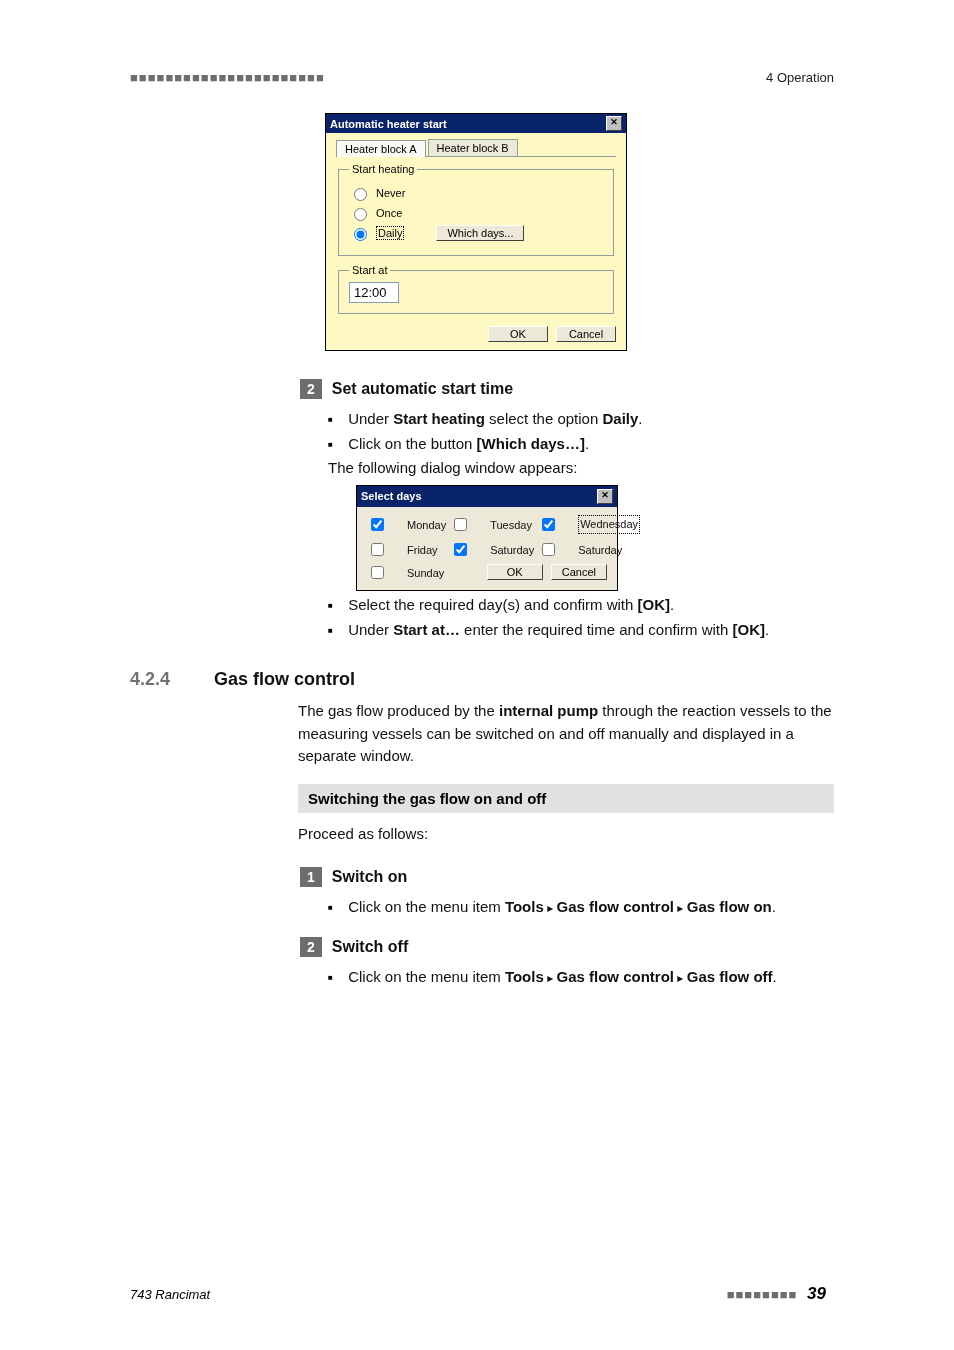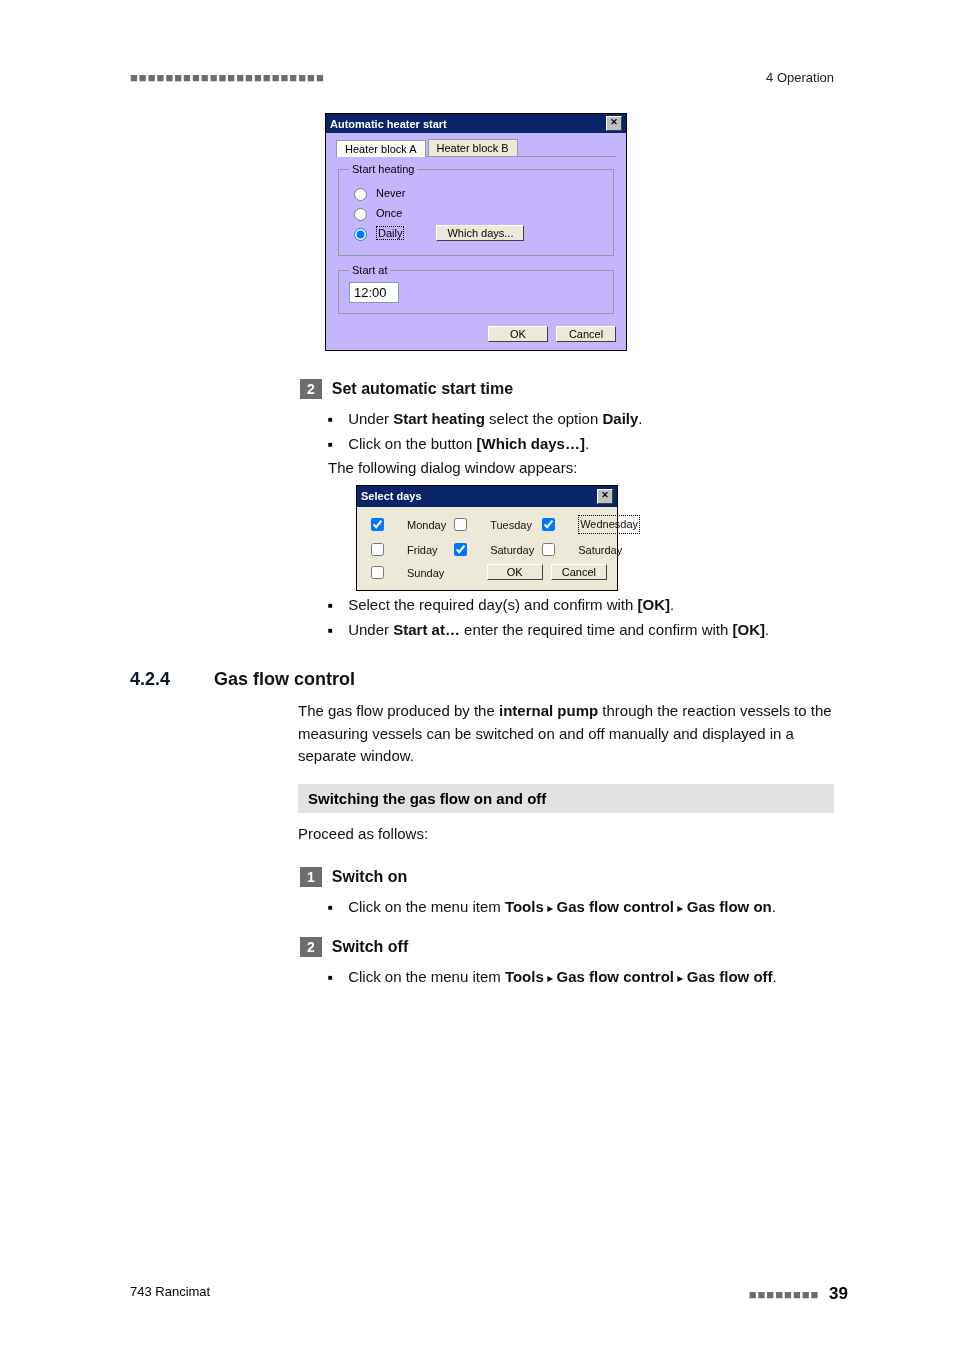--- a/index.html
+++ b/index.html
@@ -31,21 +31,21 @@
   }
   .header-right {
     font-size: 13px;
   }
 
   
   .dialog {
     margin-left: 195px;
     width: 300px;
     border: 1px solid #000;
-    background: #c4b5fd;
+    background: #fef9c3;
     font-family: Tahoma, Arial, sans-serif;
     font-size: 11px;
   }
   .titlebar {
     background: #0a246a;
     color: #fff;
     font-weight: bold;
     padding: 2px 4px;
     display: flex;
     justify-content: space-between;
@@ -200,21 +200,21 @@
   
   .section-row {
     display: flex;
     gap: 44px;
     margin-top: 28px;
     align-items: baseline;
   }
   .sec-num {
     font-weight: bold;
     font-size: 18px;
-    color: #0f172a;
+    color: #737373;
   }
   .sec-title {
     font-weight: bold;
     font-size: 18px;
     color: #111;
   }
   .body-text {
     margin-left: 168px;
     margin-top: 10px;
     font-size: 15px;
@@ -227,25 +227,26 @@
     background: #e2e2e2;
     padding: 6px 10px;
     font-weight: bold;
     font-size: 15px;
   }
 
   .footer {
     position: absolute;
     bottom: 46px;
     left: 130px;
-    right: 106px;
+    right: 128px;
     display: flex;
     justify-content: space-between;
-    align-items: flex-start;
+    align-items: center;
     font-size: 13px;
+    font-style: italic;
   }
   .footer-dashes {
     color: #6d6d6d;
     letter-spacing: 1px;
     font-weight: bold;
     margin-right: 6px;
   }
   .pagenum {
     font-weight: bold;
     font-size: 17px;

